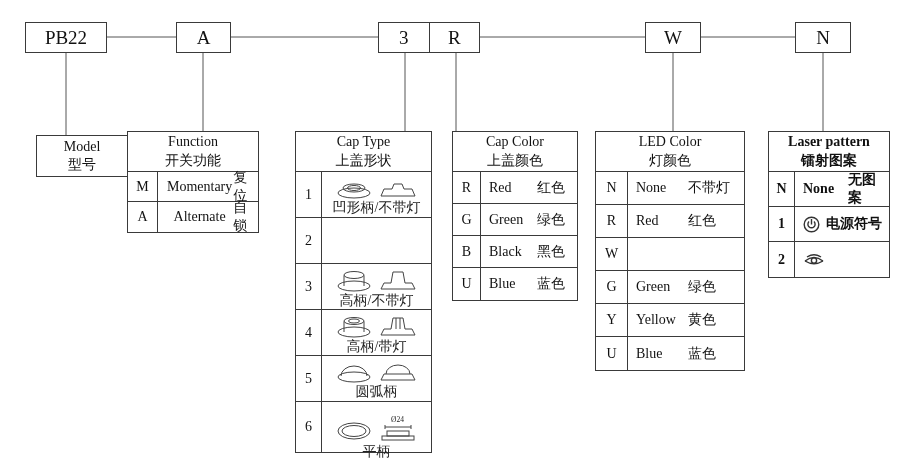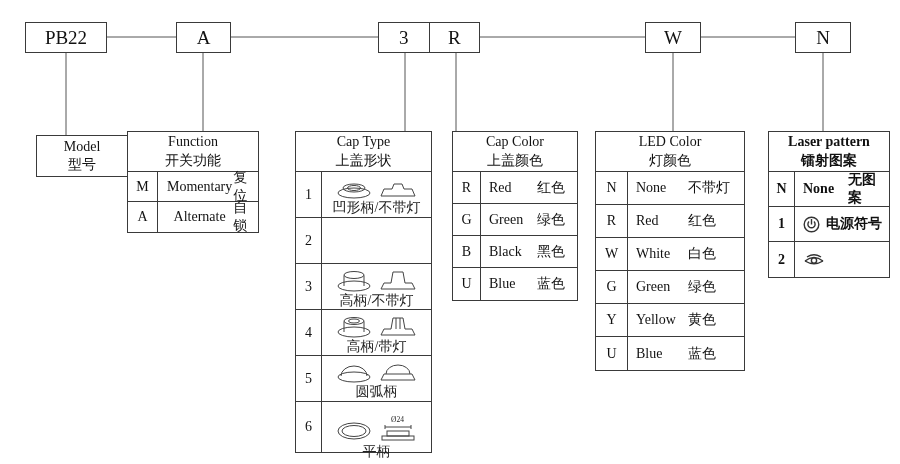--- a/index.html
+++ b/index.html
@@ -291,24 +291,20 @@
     </div>
     <div class="row">
       <div class="code">R</div>
       <div class="lbl">
           <span class="en">Red</span>
           <span class="zh">红色</span>
         </div>
     </div>
     <div class="row">
       <div class="code">W</div>
-      <div class="lbl">
-          <span class="en">White</span>
-          <span class="zh">白色</span>
-        </div>
     </div>
     <div class="row">
       <div class="code">G</div>
       <div class="lbl">
           <span class="en">Green</span>
           <span class="zh">绿色</span>
         </div>
     </div>
     <div class="row">
       <div class="code">Y</div>

